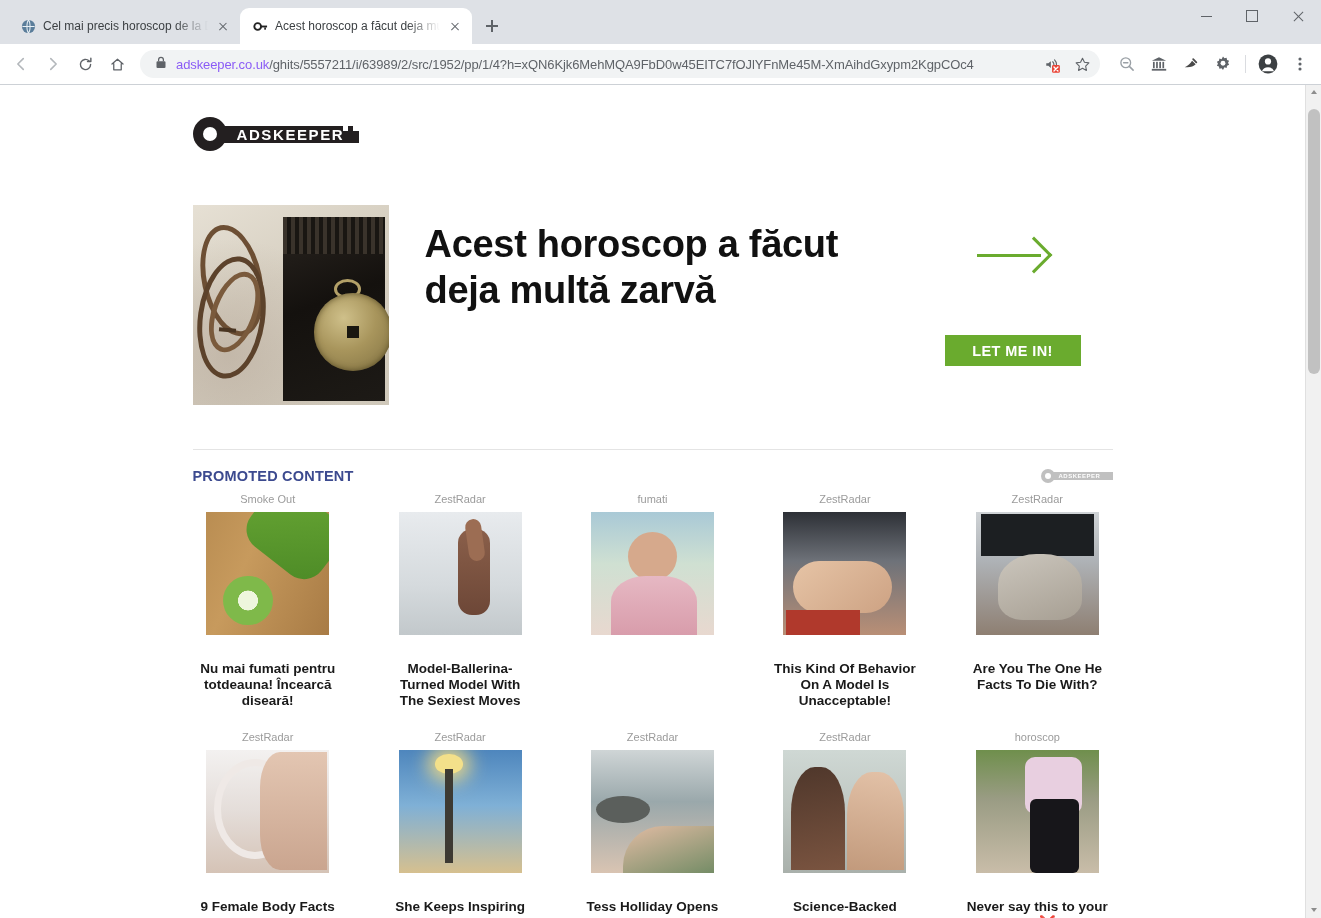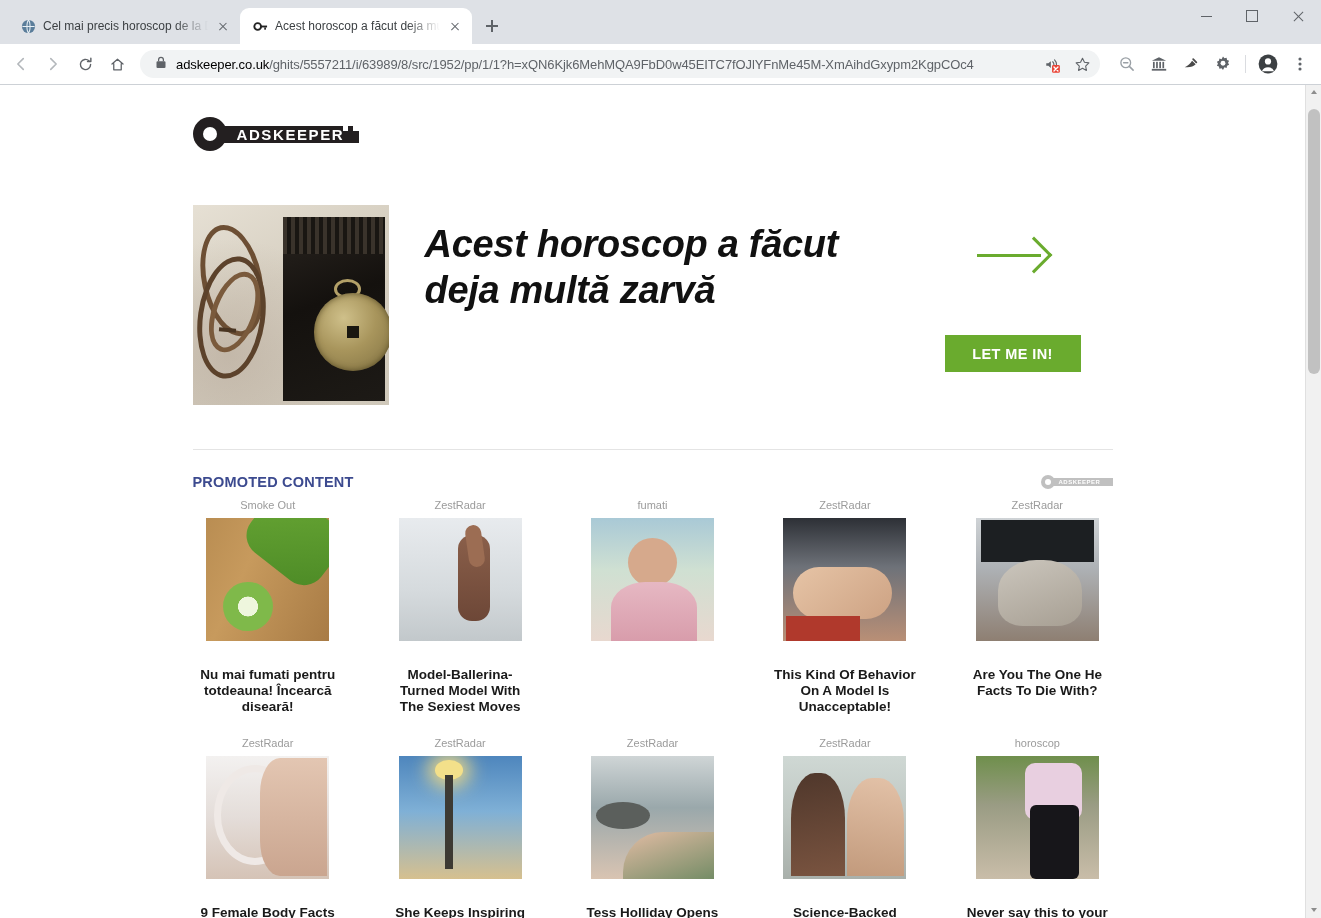--- a/index.html
+++ b/index.html
@@ -57,21 +57,21 @@
 
   .toolbar { height: 40px; background:#ffffff; display:flex; align-items:center;
              padding: 0 6px; gap: 2px; }
   .tb-btn { width: 30px; height: 30px; display:flex; align-items:center;
             justify-content:center; border-radius:50%; flex:0 0 30px; }
   .omnibox { flex: 1; height: 28px; background: #f1f3f4; border-radius: 14px;
              display:flex; align-items:center; padding: 0 6px 0 14px; gap: 9px;
              margin: 0 6px; border: 1px solid transparent; overflow:hidden; }
   .omnibox .url { flex:1; font-size: 13px; color: #202124; white-space: nowrap;
                   overflow: hidden; letter-spacing: -0.1px; }
-  .omnibox .url .host { color: #000000; }
+  .omnibox .url .host { color: #8b5cf6; }
   .omnibox .url .path { color: #5f6368; }
   .tb-right { display:flex; align-items:center; gap:2px; padding-left:4px; }
   .tb-sep { width:1px; height:18px; background:#dadce0; margin:0 5px; }
 
   
   .viewport { flex:1; background:#ffffff; position:relative; overflow:hidden;
               border-top:1px solid #cdd1d6; }
   .page { position:absolute; inset:0; right:16px; overflow:hidden; background:#fff; }
   .content { width: 920px; margin: 0 auto; padding-top: 30px; }
 
@@ -119,38 +119,38 @@
   .cord i:nth-child(1){ left:6%;  top:4%;  width:70%;  height:64%; transform:rotate(-12deg); }
   .cord i:nth-child(2){ left:2%;  top:22%; width:78%;  height:70%; transform:rotate(8deg);
                         border-color:#5c422b; }
   .cord i:nth-child(3){ left:18%; top:30%; width:52%;  height:48%; transform:rotate(20deg);
                         border-color:#7a5a3c; }
   .cord-tip { position:absolute; left:26%; top:63%; width:20%; height:4px;
               background:#4a3522; transform:rotate(5deg); }
 
   .hero-text { flex:1; padding-left: 36px; padding-top: 16px; }
   .hero-title { font-size: 38px; line-height: 1.22; font-weight: 700;
-                color: #111111; letter-spacing:-0.3px; max-width: 500px; font-style: italic; }
+                color: #111111; letter-spacing:-0.3px; max-width: 500px; }
   .hero-cta { width: 200px; flex:0 0 200px; display:flex; flex-direction:column;
               align-items:center; padding-top: 28px; }
   .arrow { width: 72px; height: 44px; position:relative; margin-bottom: 58px; }
   .arrow-shaft { position:absolute; left:0; top:21px; width:64px; height:3px;
                  background:#6aab2e; }
   .arrow-head { position:absolute; right:2px; top:9px; width:26px; height:26px;
                 border-top:3px solid #6aab2e; border-right:3px solid #6aab2e;
                 transform: rotate(45deg); }
-  .btn-letmein { width:136px; height:37px; background:#6aab2e; color:#fff;
+  .btn-letmein { width:136px; height:31px; background:#6aab2e; color:#fff;
                  font-size:14.5px; font-weight:700; letter-spacing:.4px;
                  display:flex; align-items:center; justify-content:center;
                  border:none; cursor:pointer; font-family:"Liberation Sans",sans-serif; }
 
   
   .promo-sep { height:1px; background:#e4e4e4; margin-top:44px; }
   .promo-head { display:flex; align-items:center; justify-content:space-between;
-                margin-top:24px; }
+                margin-top:18px; }
   .promo-title { font-size:14.5px; font-weight:700; color:#3c4a8f;
                  letter-spacing:.2px; }
   .promo-badge { width:72px; height:14px; position:relative; opacity:.62; }
   .pb-circle { position:absolute; left:0; top:0; width:14px; height:14px;
                border-radius:50%; background:#9a9a9a; }
   .pb-hole { position:absolute; left:4px; top:4px; width:6px; height:6px;
              border-radius:50%; background:#fff; }
   .pb-bar { position:absolute; left:10px; top:3px; width:62px; height:8px;
             background:#9a9a9a; }
   .pb-text { position:absolute; left:18px; top:3.5px; font-size:6px; color:#fff;
@@ -310,21 +310,21 @@
     </div>
 
     <div class="omnibox">
       <span>
         <svg width="12" height="13" viewBox="0 0 12 13">
           <rect x="1.5" y="5.3" width="9" height="6.8" rx="1.1" fill="#5f6368"></rect>
           <path d="M3.6 5.3V3.7a2.4 2.4 0 0 1 4.8 0v1.6" stroke="#5f6368" stroke-width="1.25" fill="none"></path>
         </svg>
       </span>
       <span class="url">
-        <span class="host">adskeeper.co.uk</span><span class="path">/ghits/5557211/i/63989/8/src/1952/pp/1/1?h=xQN6Kjk6MehMQA9FbD0w45EITC7fOJlYFnMe45M-XmAihdGxypm2KgpCOc4</span>
+        <span class="host">adskeeper.co.uk</span><span class="path">/ghits/5557211/i/63989/2/src/1952/pp/1/4?h=xQN6Kjk6MehMQA9FbD0w45EITC7fOJlYFnMe45M-XmAihdGxypm2KgpCOc4</span>
       </span>
       <span class="tb-btn" style="width:22px;height:22px;flex:0 0 22px;">
         <svg width="19" height="19" viewBox="0 0 20 20">
           <path d="M4.5 8.8v2.6h2.2l2.6 2.3V6.5L6.7 8.8H4.5z" fill="#5f6368"></path>
           <path d="M11.3 7.1a4 4 0 0 1 0 5.8M13.2 5.2a6.6 6.6 0 0 1 0 9.6" stroke="#5f6368" stroke-width="1.2" fill="none" stroke-linecap="round"></path>
           <rect x="10.6" y="10.6" width="8.2" height="8.2" rx="1.4" fill="#ea4335"></rect>
           <path d="M12.6 12.6l4.2 4.2M16.8 12.6l-4.2 4.2" stroke="#fff" stroke-width="1.4" stroke-linecap="round"></path>
         </svg>
       </span>
       <span class="tb-btn" style="width:22px;height:22px;flex:0 0 22px;">

